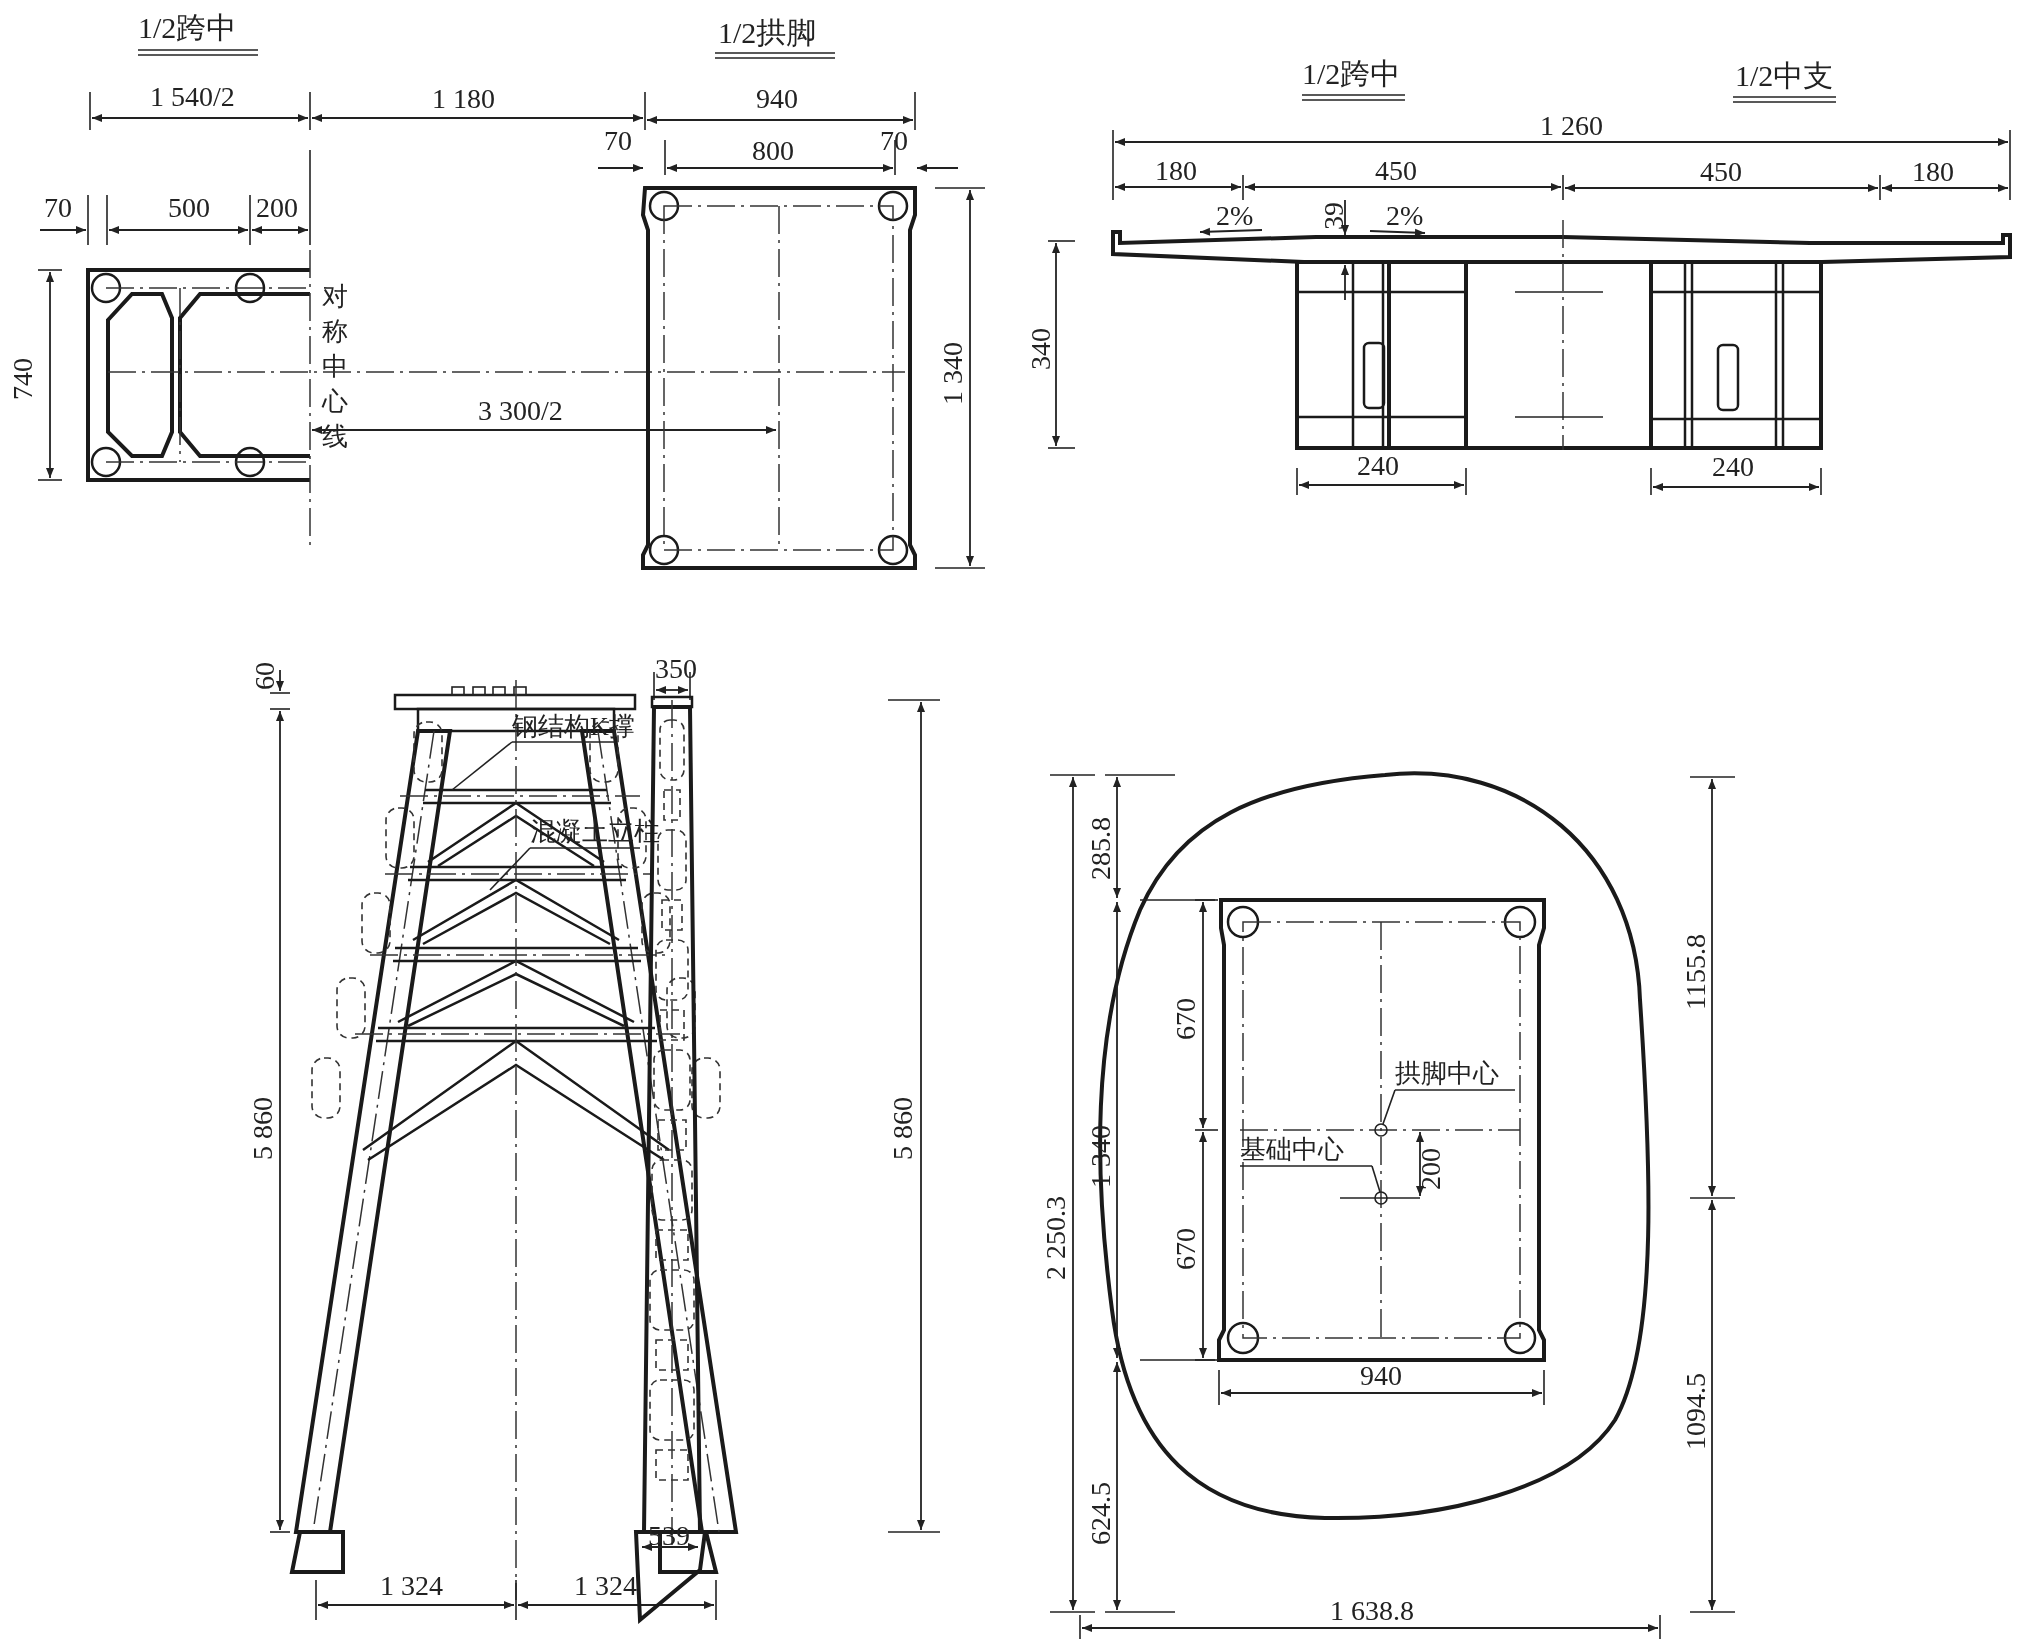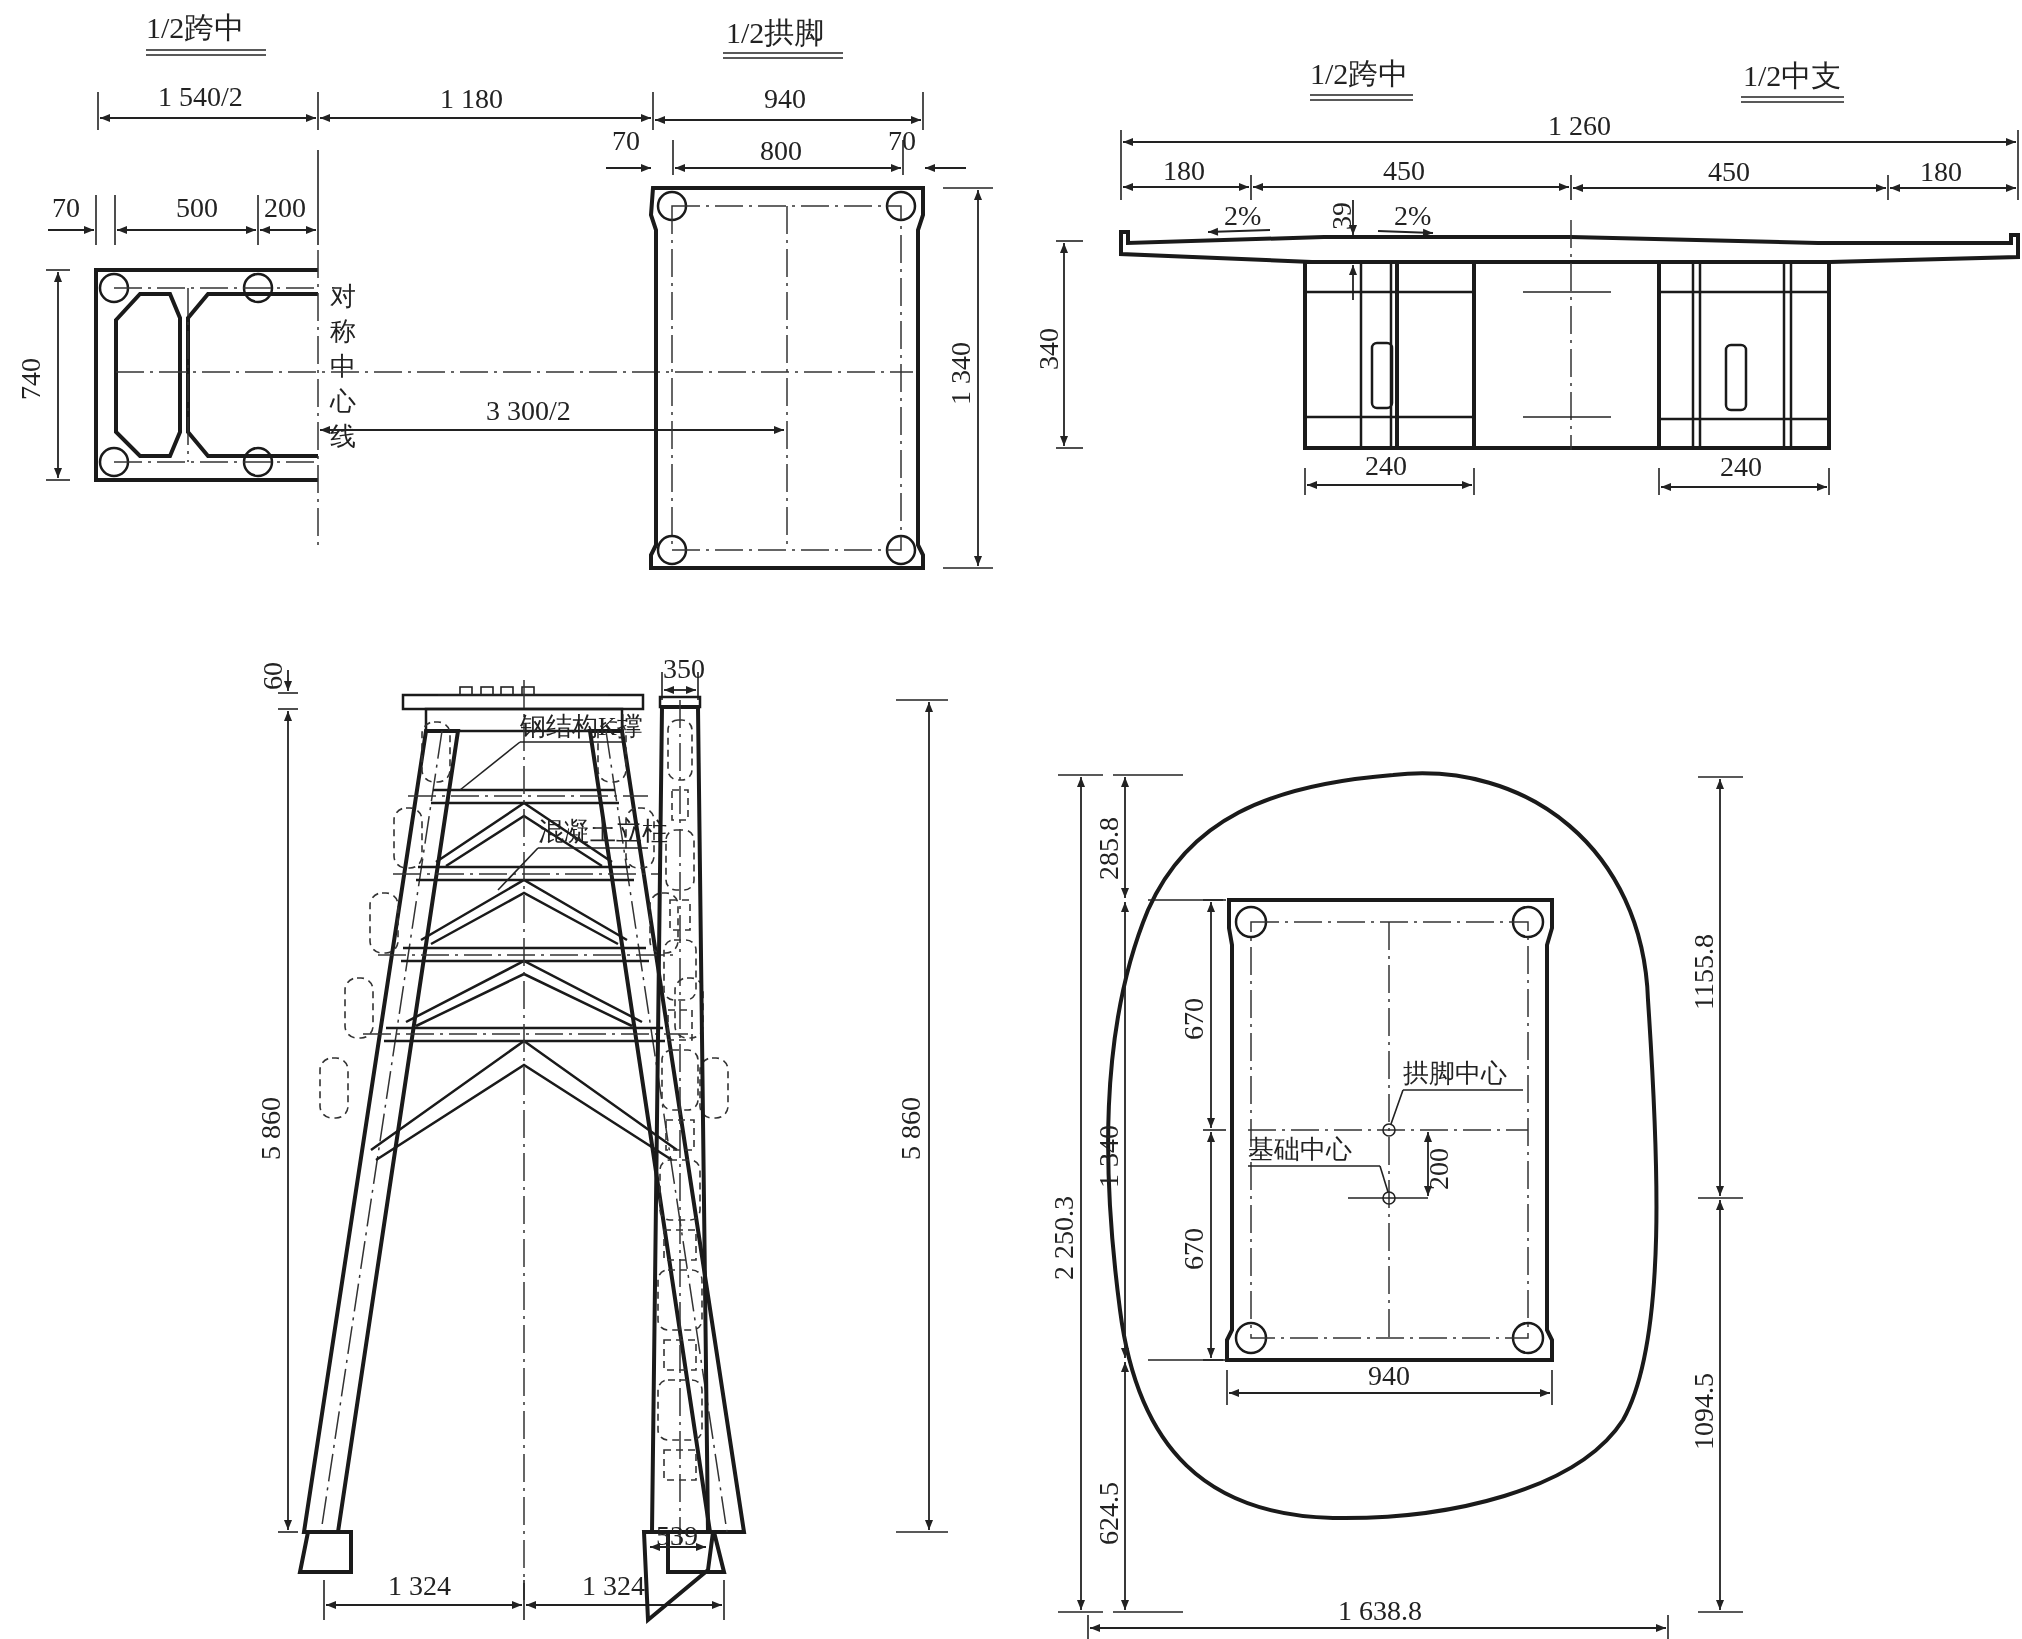--- a/index.html
+++ b/index.html
@@ -1,17 +1,17 @@
 <!DOCTYPE html>
 <html><head>
 <meta charset="utf-8">
 <style>
   html, body { margin: 0; padding: 0; background: #ffffff; }
   body { width: 2022px; height: 1639px; overflow: hidden; font-family: "Liberation Serif", "DejaVu Serif", serif; }
-  #canvas { position: absolute; left: 8px; top: 0; width: 1628px; height: 1639px; }
+  #canvas { position: absolute; left: 0; top: 0; width: 1628px; height: 1639px; }
   svg text { font-family: "Liberation Serif", "DejaVu Serif", serif; fill: #222; }
   .dim { font-size: 28px; }
   .title { font-size: 30px; }
   .lbl { font-size: 26px; }
   .thick { stroke: #1a1a1a; stroke-width: 4; fill: none; }
   .mid { stroke: #1a1a1a; stroke-width: 2.5; fill: none; }
   .thin { stroke: #222; stroke-width: 1.6; fill: none; }
   .center { stroke: #333; stroke-width: 1.5; fill: none; stroke-dasharray: 28 6 3 6; }
   .hidden { stroke: #333; stroke-width: 1.6; fill: none; stroke-dasharray: 7 5; }
   .arrow { stroke: #222; stroke-width: 1.8; fill: none; }

